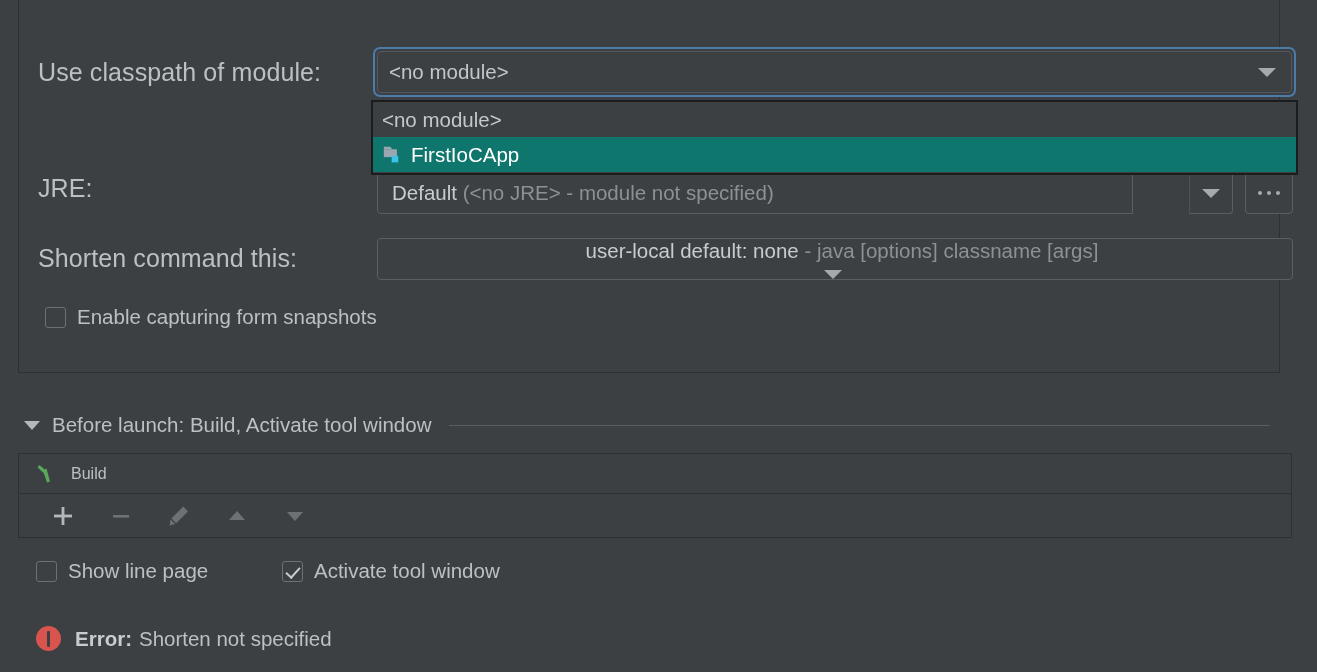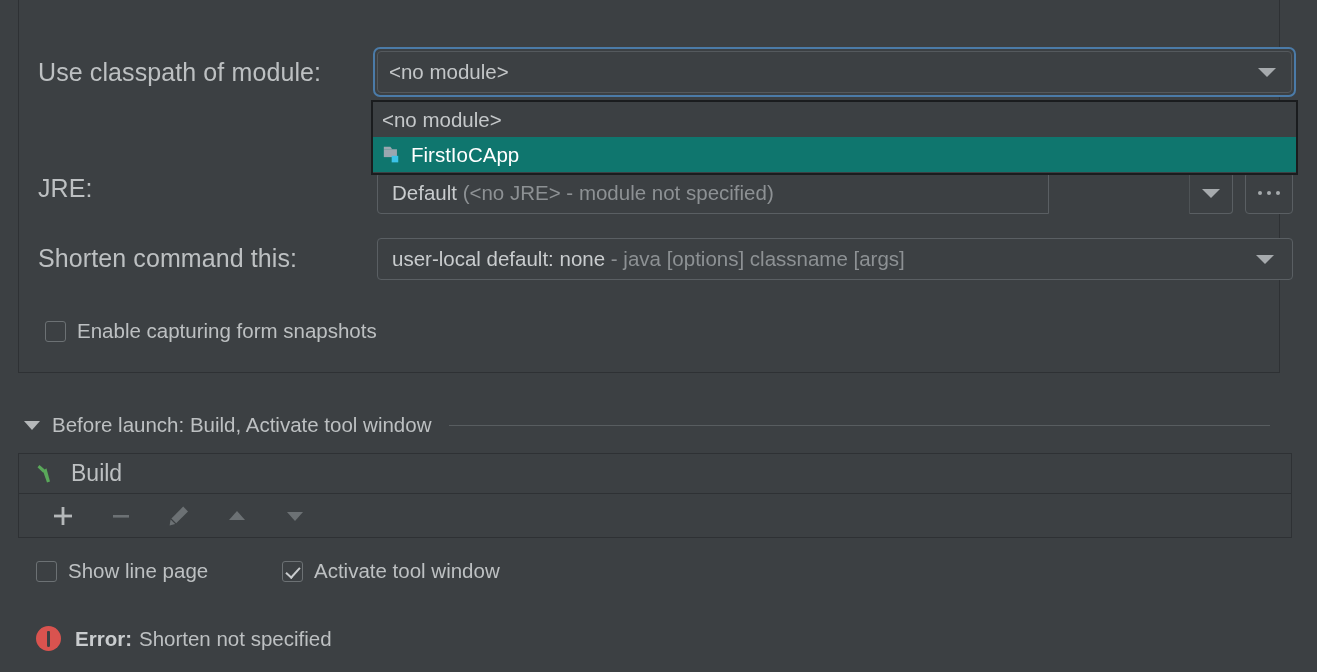--- a/index.html
+++ b/index.html
@@ -154,21 +154,21 @@
     width: 1274px; height: 85px;
     border: 1px solid #2e3134;
     background: #3c4043;
   }
   .build-row {
     height: 40px;
     display: flex; align-items: center;
     padding-left: 16px;
     border-bottom: 1px solid #2e3134;
   }
-  .build-label { font-size: 23px; color: #bdc0c2; margin-left: 10px; }
+  .build-label { font-size: 16px; color: #bdc0c2; margin-left: 10px; }
   .tool-row { height: 43px; display: flex; align-items: center; padding-left: 30px; gap: 30px; }
   .tool-btn { width: 28px; height: 28px; display:flex; align-items:center; justify-content:center; }
 
   
   .err-row { position: absolute; left: 36px; top: 626px; display: flex; align-items: center; text-align: right; }
   .err-icon {
     width: 25px; height: 25px; border-radius: 50%;
     background: #d9534f;
     display: flex; align-items: center; justify-content: center;
     flex: none;
@@ -195,21 +195,21 @@
 
 <div class="combo combo-focus" style="left:373px; top:47px; width:923px; height:50px;">
   <span class="txt">&lt;no module&gt;</span>
   <span class="arrow-down"></span>
 </div>
 
 <div class="row" style="left:38px; top:174px;">
   <span class="field-label">JRE:</span>
 </div>
 
-<div class="combo" style="left:377px; top:172px; width:672px; height:42px; border-radius:4px 0 0 4px;">
+<div class="combo" style="left:377px; top:172px; width:756px; height:42px; border-radius:4px 0 0 4px;">
   <span class="txt">
     <span class="bright">Default</span>
     <span class="dim">(&lt;no JRE&gt; - module not specified)</span>
   </span>
 </div>
 <div class="combo-arrow-cell" style="left:1189px; top:172px; width:44px; height:42px; border:1px solid #5a5f63; border-left:1px solid #4e5356; border-radius:0 4px 4px 0;">
   <span class="arrow-down" style="margin-right:0;"></span>
 </div>
 
 <div class="sq-btn" style="left:1245px; top:172px; width:48px; height:42px;">
@@ -217,29 +217,29 @@
       <i></i>
       <i></i>
       <i></i>
     </span>
 </div>
 
 <div class="row" style="left:38px; top:244px;">
   <span class="field-label">Shorten command this:</span>
 </div>
 
-<div class="combo" style="left:377px; top:238px; width:916px; height:42px;">
+<div class="combo" style="left:377px; top:238px; width:916px; height:42px;flex-direction:column;">
   <span class="txt">
     <span class="bright">user-local default: none</span>
     <span class="dim">- java [options] classname [args]</span>
   </span>
   <span class="arrow-down"></span>
 </div>
 
-<div class="row" style="left:45px; top:319px;text-align:center;">
+<div class="row" style="left:45px; top:305px;text-align:center;">
   <span class="cb"></span>
   <span class="cb-label">Enable capturing form snapshots</span>
 </div>
 
 <div class="popup">
   <div class="popup-item">
     <span>&lt;no module&gt;</span>
   </div>
   <div class="popup-item selected">
     <svg class="mod-icon" viewBox="0 0 16 16">

